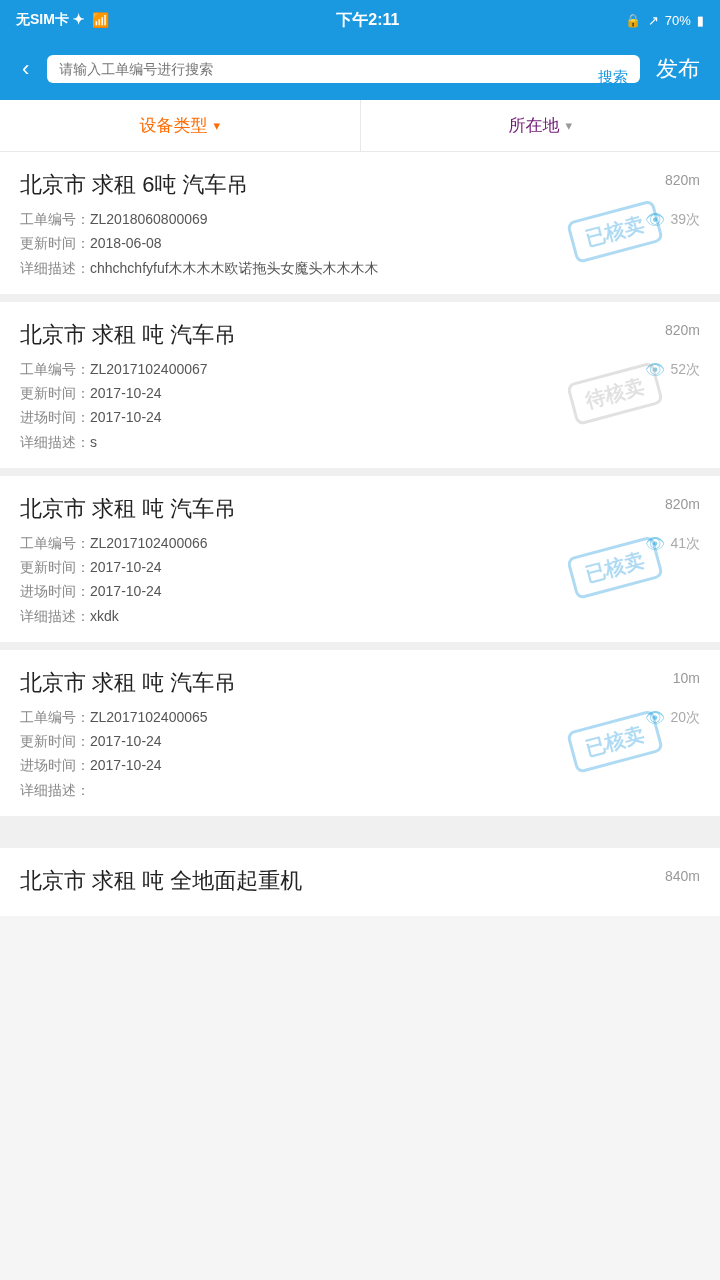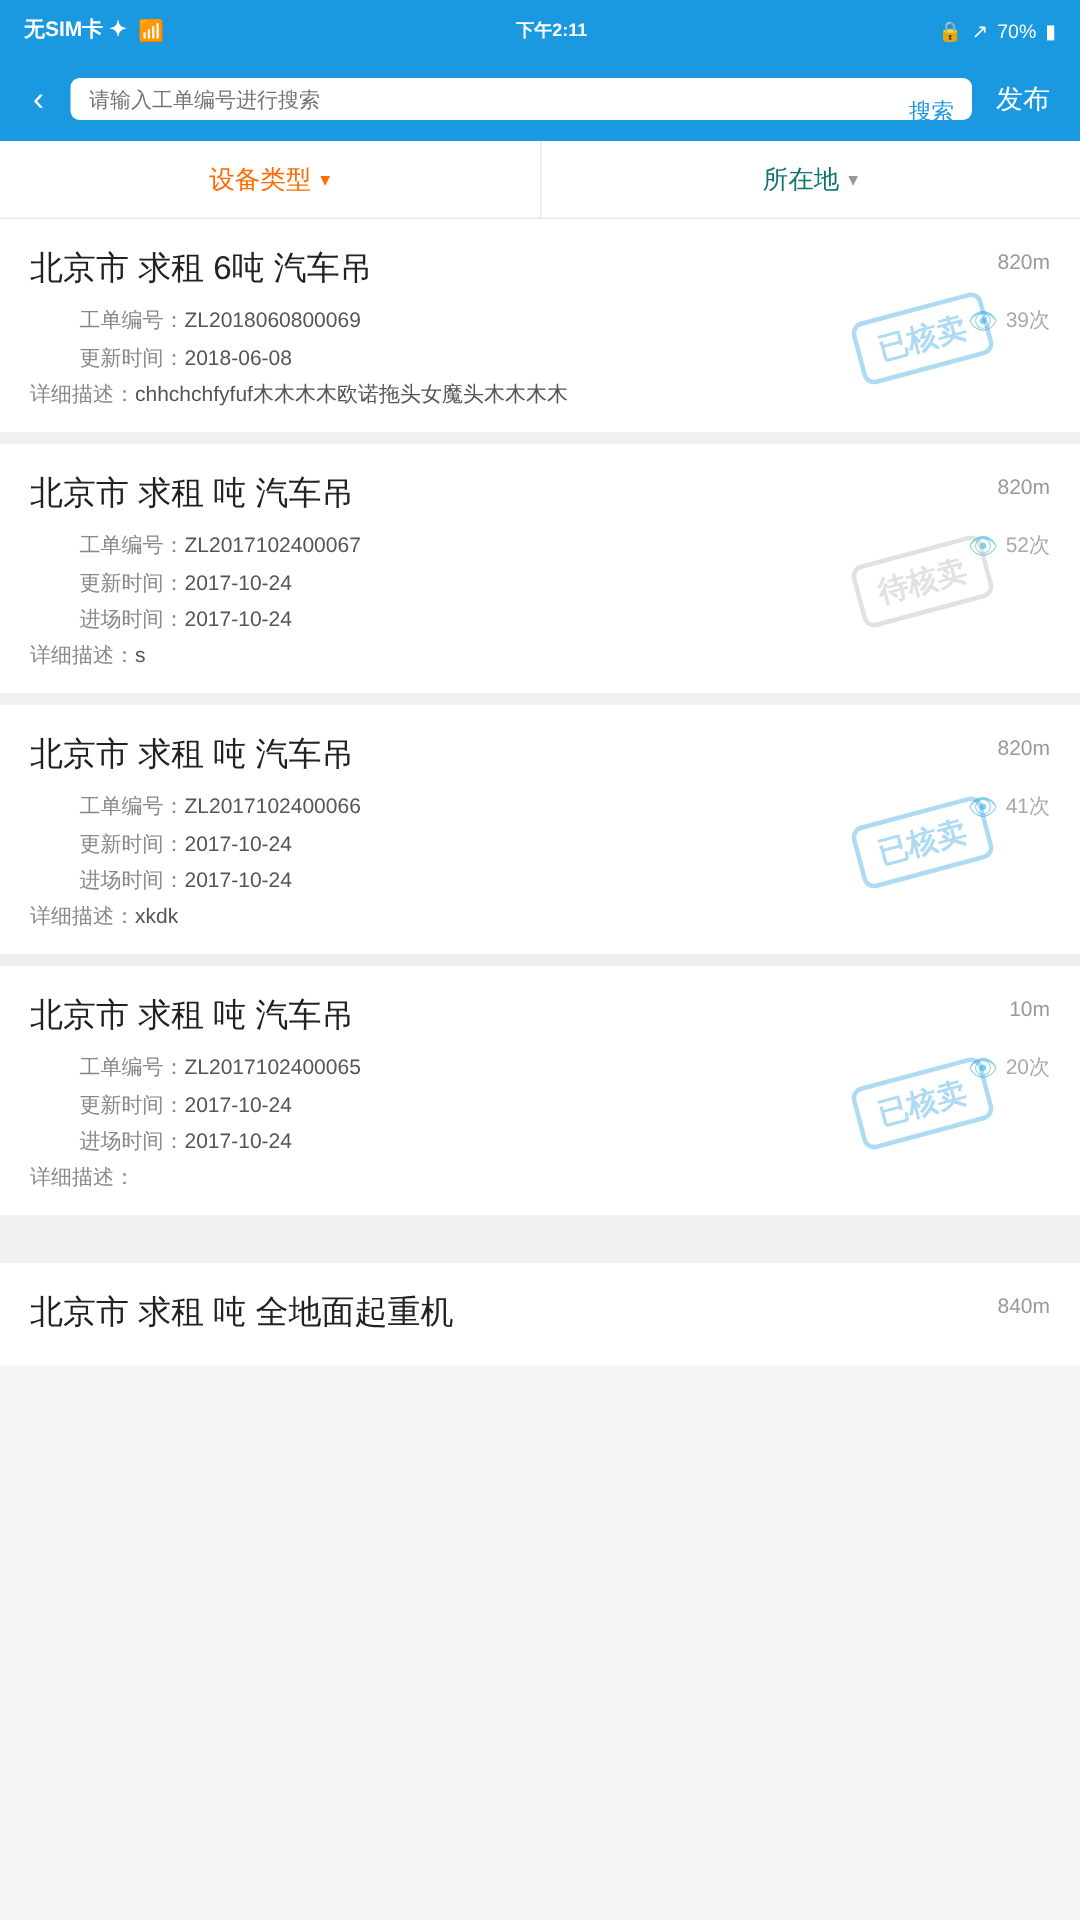--- a/index.html
+++ b/index.html
@@ -17,21 +17,21 @@
       background: #1a98e0;
       height: 40px;
       display: flex;
       align-items: center;
       justify-content: space-between;
       padding: 0 16px;
       color: white;
       font-size: 14px;
     }
     .status-left { display: flex; align-items: center; gap: 8px; font-weight: bold; }
-    .status-center { font-weight: bold; font-size: 12px; }
+    .status-center { font-weight: bold; font-size: 16px; }
     .status-right { display: flex; align-items: center; gap: 6px; font-size: 13px; }
 
     
     .header {
       background: #1a98e0;
       padding: 10px 14px 12px;
       display: flex;
       align-items: center;
       gap: 10px;
     }
@@ -65,21 +65,21 @@
       border: none;
       color: #1a98e0;
       font-size: 15px;
       padding: 0 12px;
       cursor: pointer;
       font-weight: 500;
       margin-top: 17px;
     }
     .publish-btn {
       color: white;
-      font-size: 18px;
+      font-size: 22px;
       cursor: pointer;
       white-space: nowrap;
       padding: 4px 6px;
     }
 
     
     .filter-bar {
       background: white;
       display: flex;
       align-items: center;
@@ -97,21 +97,21 @@
     }
     .filter-item:first-child {
       border-right: 1px solid #e8e8e8;
     }
     .filter-label-active {
       color: #ff6b00;
       font-size: 17px;
       font-weight: 500;
     }
     .filter-label {
-      color: #0f766e;
+      color: #701a75;
       font-size: 17px;
       font-family: Liberation Serif, serif;
     }
     .chevron-down {
       color: #ff6b00;
       font-size: 13px;
     }
     .chevron-down-gray {
       color: #999;
       font-size: 13px;
@@ -150,21 +150,20 @@
 
     .item-row {
       display: flex;
       justify-content: space-between;
       align-items: center;
       margin-bottom: 6px;
     }
     .item-label {
       font-size: 14px;
       color: #888;
-      margin-left: 33px;
     }
     .item-value {
       font-size: 14px;
       color: #555;
     }
     .views-count {
       display: flex;
       align-items: center;
       gap: 5px;
       color: #aaa;

